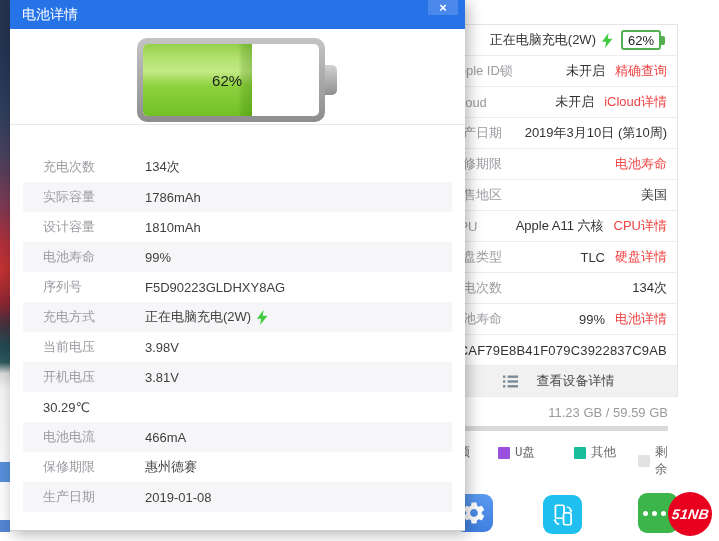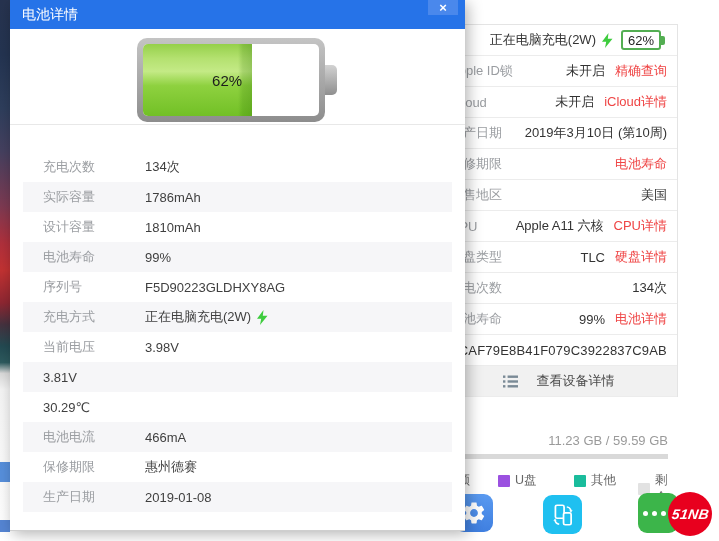--- a/index.html
+++ b/index.html
@@ -46,24 +46,24 @@
     border:2px solid #53ae52;border-radius:3px;padding:0 5px;height:20px;
     font-size:13px;color:#1e1e1e;background:#fff;
   }
   .batt-badge::after{
     content:"";position:absolute;right:-6px;top:4px;width:4px;height:9px;
     background:#53ae52;border-radius:0 2px 2px 0;
   }
   .bolt{margin-left:6px;flex:none;}
 
   
-  .storage{position:absolute;left:0;top:397px;right:0;height:80px;margin-top:28px;}
+  .storage{position:absolute;left:0;top:397px;right:0;height:80px;}
   .storage-usage{position:absolute;top:8px;right:10px;font-size:13px;color:#9a9a9a;}
   .storage-bar{position:absolute;top:29px;left:0;right:10px;height:5px;background:#d9d9d9;}
-  .legend-item{position:absolute;top:47px;display:flex;align-items:center;font-size:12.5px;color:#666;}
+  .legend-item{position:absolute;top:47px;display:flex;align-items:center;font-size:12.5px;color:#666;font-family:Liberation Mono, monospace;}
   .legend-sq{width:12px;height:12px;border-radius:1px;margin-right:5px;flex:none;}
 
   
   .dock-icon{position:absolute;border-radius:9px;display:flex;align-items:center;justify-content:center;cursor:pointer;}
   .icon-gear{left:455px;top:494px;width:38px;height:38px;background:linear-gradient(#5a9af0,#3f7fe0);}
   .icon-transfer{left:543px;top:495px;width:39px;height:39px;background:#1fc0f0;}
   .icon-more{left:638px;top:493px;width:40px;height:40px;background:#3cb54a;}
   .dots{display:flex;gap:4px;margin-right:8px;}
   .dots i{width:5px;height:5px;border-radius:50%;background:#fff;}
   .nb-badge{
@@ -309,20 +309,21 @@
           <svg class="bolt" width="11" height="15" viewBox="0 0 11 15">
               <polygon points="6.5,0 0,8.8 4.2,8.8 3,15 10.5,5.8 5.8,5.8" fill="#3ecc3e"></polygon>
             </svg>
         </span>
       </div>
       <div class="m-row">
         <span class="m-label">当前电压</span>
         <span class="m-value">3.98V</span>
       </div>
       <div class="m-row">
+        <span class="m-label">开机电压</span>
         <span class="m-value">3.81V</span>
       </div>
       <div class="m-row">
         <span class="m-value">30.29℃</span>
       </div>
       <div class="m-row">
         <span class="m-label">电池电流</span>
         <span class="m-value">466mA</span>
       </div>
       <div class="m-row">

